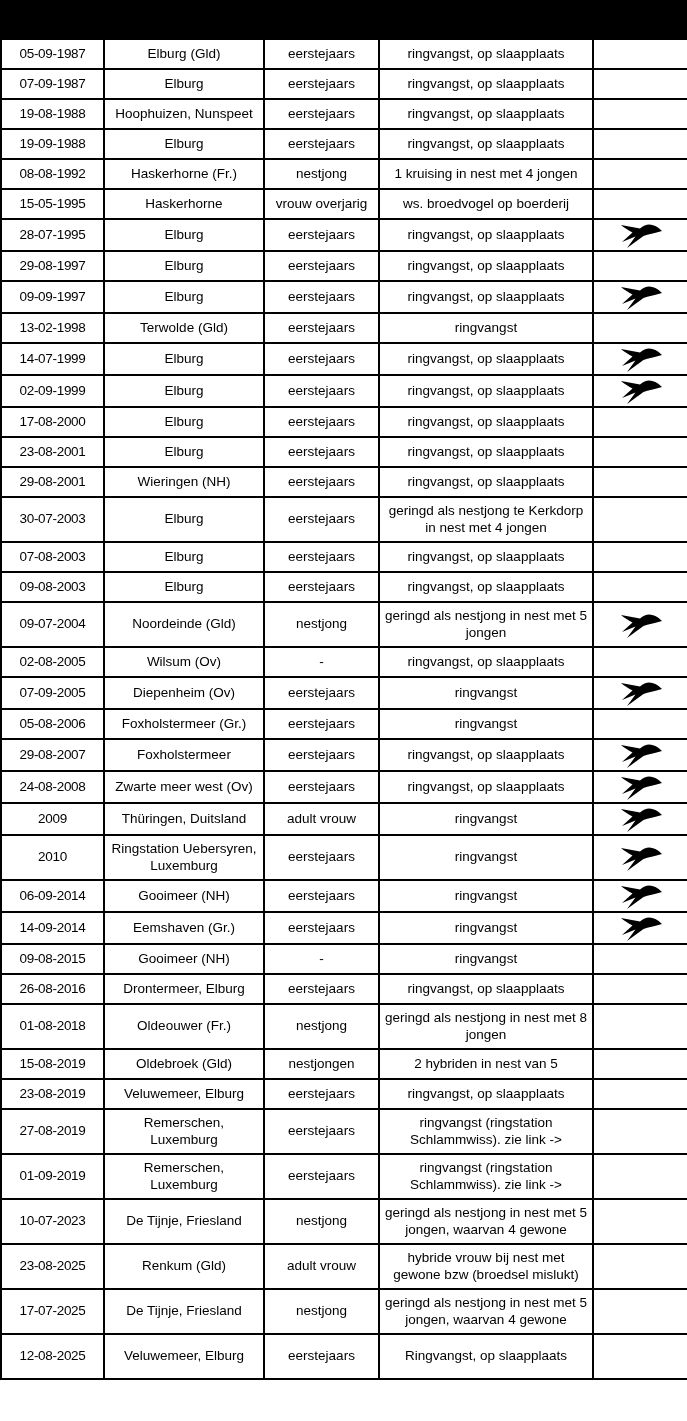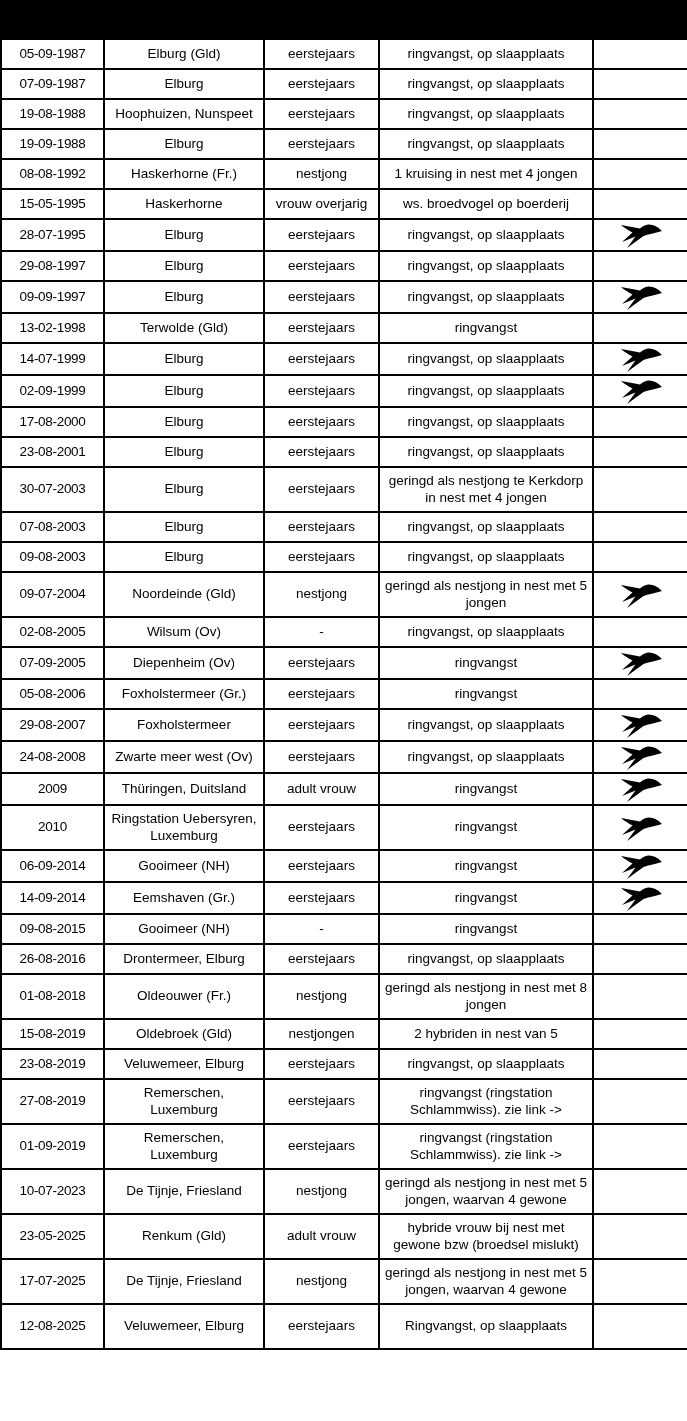--- a/index.html
+++ b/index.html
@@ -180,20 +180,27 @@
           <td class="cell-details">ringvangst, op slaapplaats</td>
           <td class="cell-icon"></td>
         </tr>
         <tr>
           <td class="cell-date">23-08-2001</td>
           <td class="cell-location">Elburg</td>
           <td class="cell-age">eerstejaars</td>
           <td class="cell-details">ringvangst, op slaapplaats</td>
           <td class="cell-icon"></td>
         </tr>
+        <tr>
+          <td class="cell-date">29-08-2001</td>
+          <td class="cell-location">Wieringen (NH)</td>
+          <td class="cell-age">eerstejaars</td>
+          <td class="cell-details">ringvangst, op slaapplaats</td>
+          <td class="cell-icon"></td>
+        </tr>
         <tr class="tall">
           <td class="cell-date">30-07-2003</td>
           <td class="cell-location">Elburg</td>
           <td class="cell-age">eerstejaars</td>
           <td class="cell-details">geringd als nestjong te Kerkdorp in nest met 4 jongen</td>
           <td class="cell-icon"></td>
         </tr>
         <tr>
           <td class="cell-date">07-08-2003</td>
           <td class="cell-location">Elburg</td>
@@ -344,21 +351,21 @@
           <td class="cell-icon"></td>
         </tr>
         <tr class="tall">
           <td class="cell-date">10-07-2023</td>
           <td class="cell-location">De Tijnje, Friesland</td>
           <td class="cell-age">nestjong</td>
           <td class="cell-details">geringd als nestjong in nest met 5 jongen, waarvan 4 gewone</td>
           <td class="cell-icon"></td>
         </tr>
         <tr class="tall">
-          <td class="cell-date">23-05-2025</td>
+          <td class="cell-date">23-08-2025</td>
           <td class="cell-location">Renkum (Gld)</td>
           <td class="cell-age">adult vrouw</td>
           <td class="cell-details">hybride vrouw bij nest met gewone bzw (broedsel mislukt)</td>
           <td class="cell-icon"></td>
         </tr>
         <tr class="tall">
           <td class="cell-date">17-07-2025</td>
           <td class="cell-location">De Tijnje, Friesland</td>
           <td class="cell-age">nestjong</td>
           <td class="cell-details">geringd als nestjong in nest met 5 jongen, waarvan 4 gewone</td>

